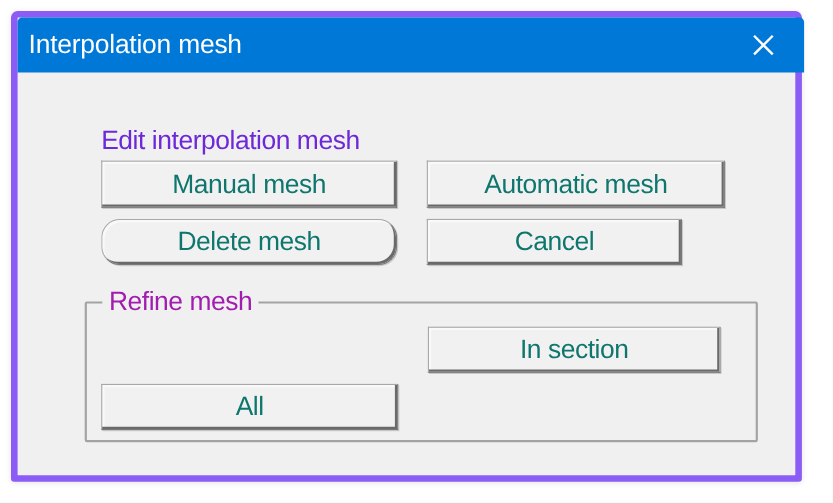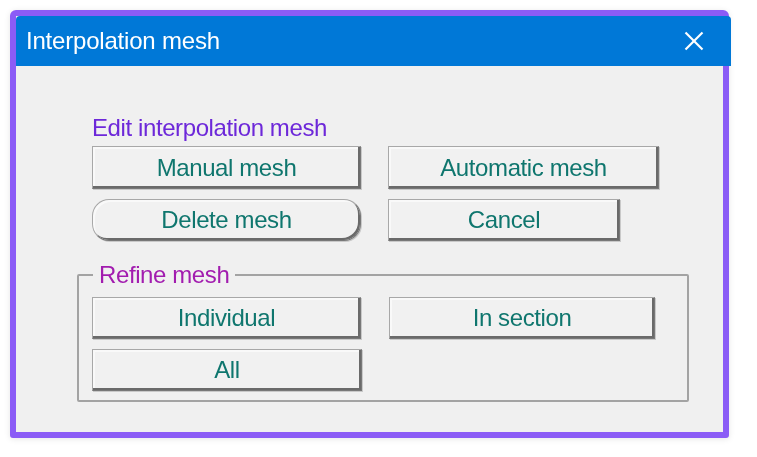--- a/index.html
+++ b/index.html
@@ -84,17 +84,16 @@
 
   <button class="btn btn-manual">Manual mesh</button>
   <button class="btn btn-automatic">Automatic mesh</button>
   <button class="btn btn-delete">Delete mesh</button>
   <button class="btn btn-cancel">Cancel</button>
 
   <div class="group">
     <span class="group-label">Refine mesh</span>
   </div>
 
-  <button class="btn btn-individual">Individual</button>
   <button class="btn btn-insection">In section</button>
   <button class="btn btn-all">All</button>
 
 </div>
 
 </body></html>

